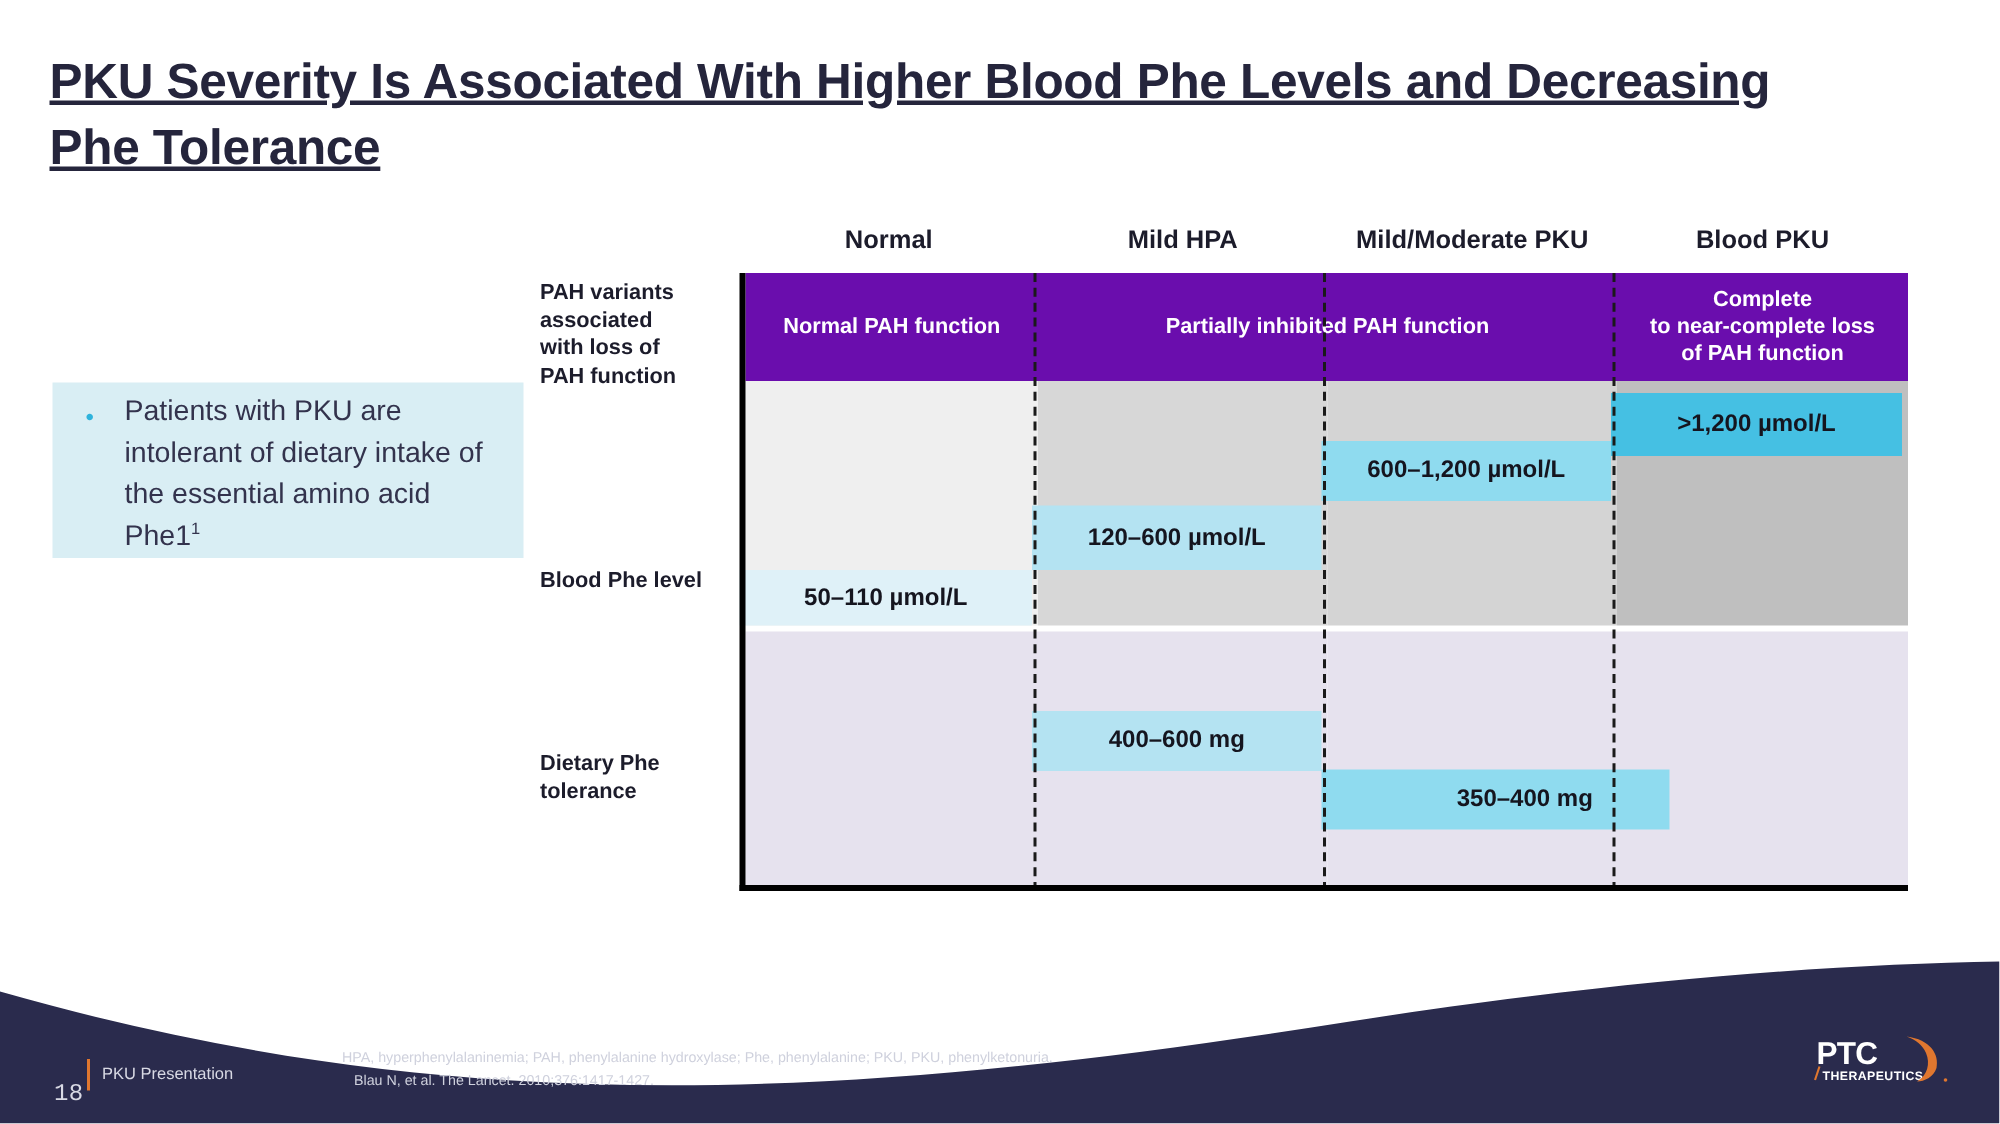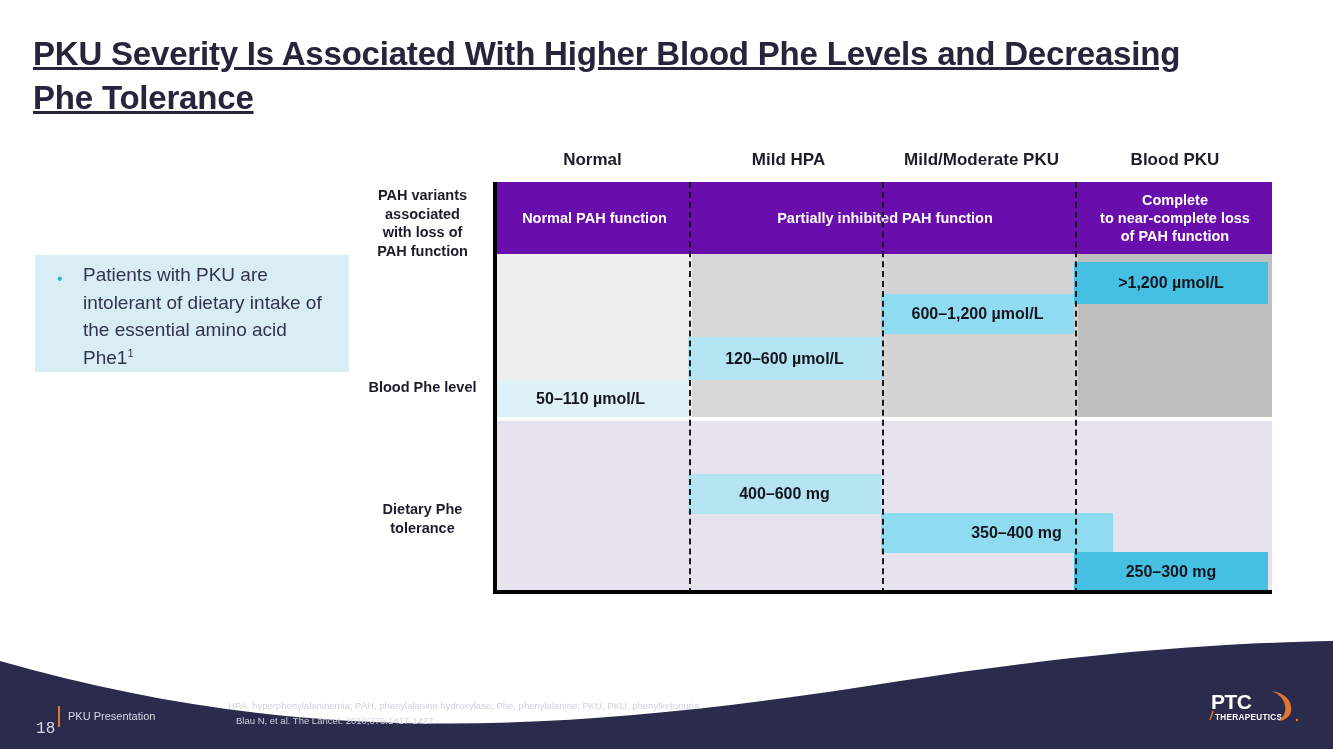--- a/index.html
+++ b/index.html
@@ -166,21 +166,21 @@
     position: absolute;
     top: 0;
     width: 0;
     height: 412px;
     border-left: 2px dashed #1a1a1a;
   }
 
   
   .row-label {
     position: absolute;
-    text-align: center;
+    text-align: left;
     font-size: 14.5px;
     font-weight: bold;
     color: #1c1c2b;
     line-height: 1.28;
     width: 125px;
     left: 0px;
   }
 
   
   #footer-wave {
@@ -275,21 +275,20 @@
       <div class="bg-col" style="left:581px;width:194px;background:#e6e2ee;"></div>
     </div>
 
     <div class="value-bar" style="left:0px;top:198px;width:195px;height:37px;background:#dff1f8;text-align:center;">50–110 µmol/L</div>
     <div class="value-bar" style="left:195px;top:155px;width:193px;height:43px;background:#b4e3f2;">120–600 µmol/L</div>
     <div class="value-bar" style="left:388px;top:112px;width:193px;height:40px;background:#8fdbef;">600–1,200 µmol/L</div>
     <div class="value-bar" style="left:581px;top:80px;width:194px;height:42px;background:#45c0e3;">&gt;1,200 µmol/L</div>
 
     <div class="value-bar" style="left:195px;top:292px;width:193px;height:40px;background:#b4e3f2;">400–600 mg</div>
     <div class="value-bar" style="left:388px;top:331px;width:193px;height:40px;background:#8fdbef;padding-left:39px;">350–400 mg</div>
-    <div class="value-bar" style="left:581px;top:370px;width:194px;height:40px;background:#45c0e3;">250–300 mg</div>
 
     <div id="pah-band">
       <div class="pah-cell" style="left:0px;width:195px;">Normal PAH function</div>
       <div class="pah-cell" style="left:581px;width:194px;flex-direction:column;">
         <span>Complete</span>
         <span>to near-complete loss</span>
         <span>of PAH function</span>
       </div>
       <div class="pah-cell" style="left:195px;width:386px;">Partially inhibited PAH function</div>
     </div>

